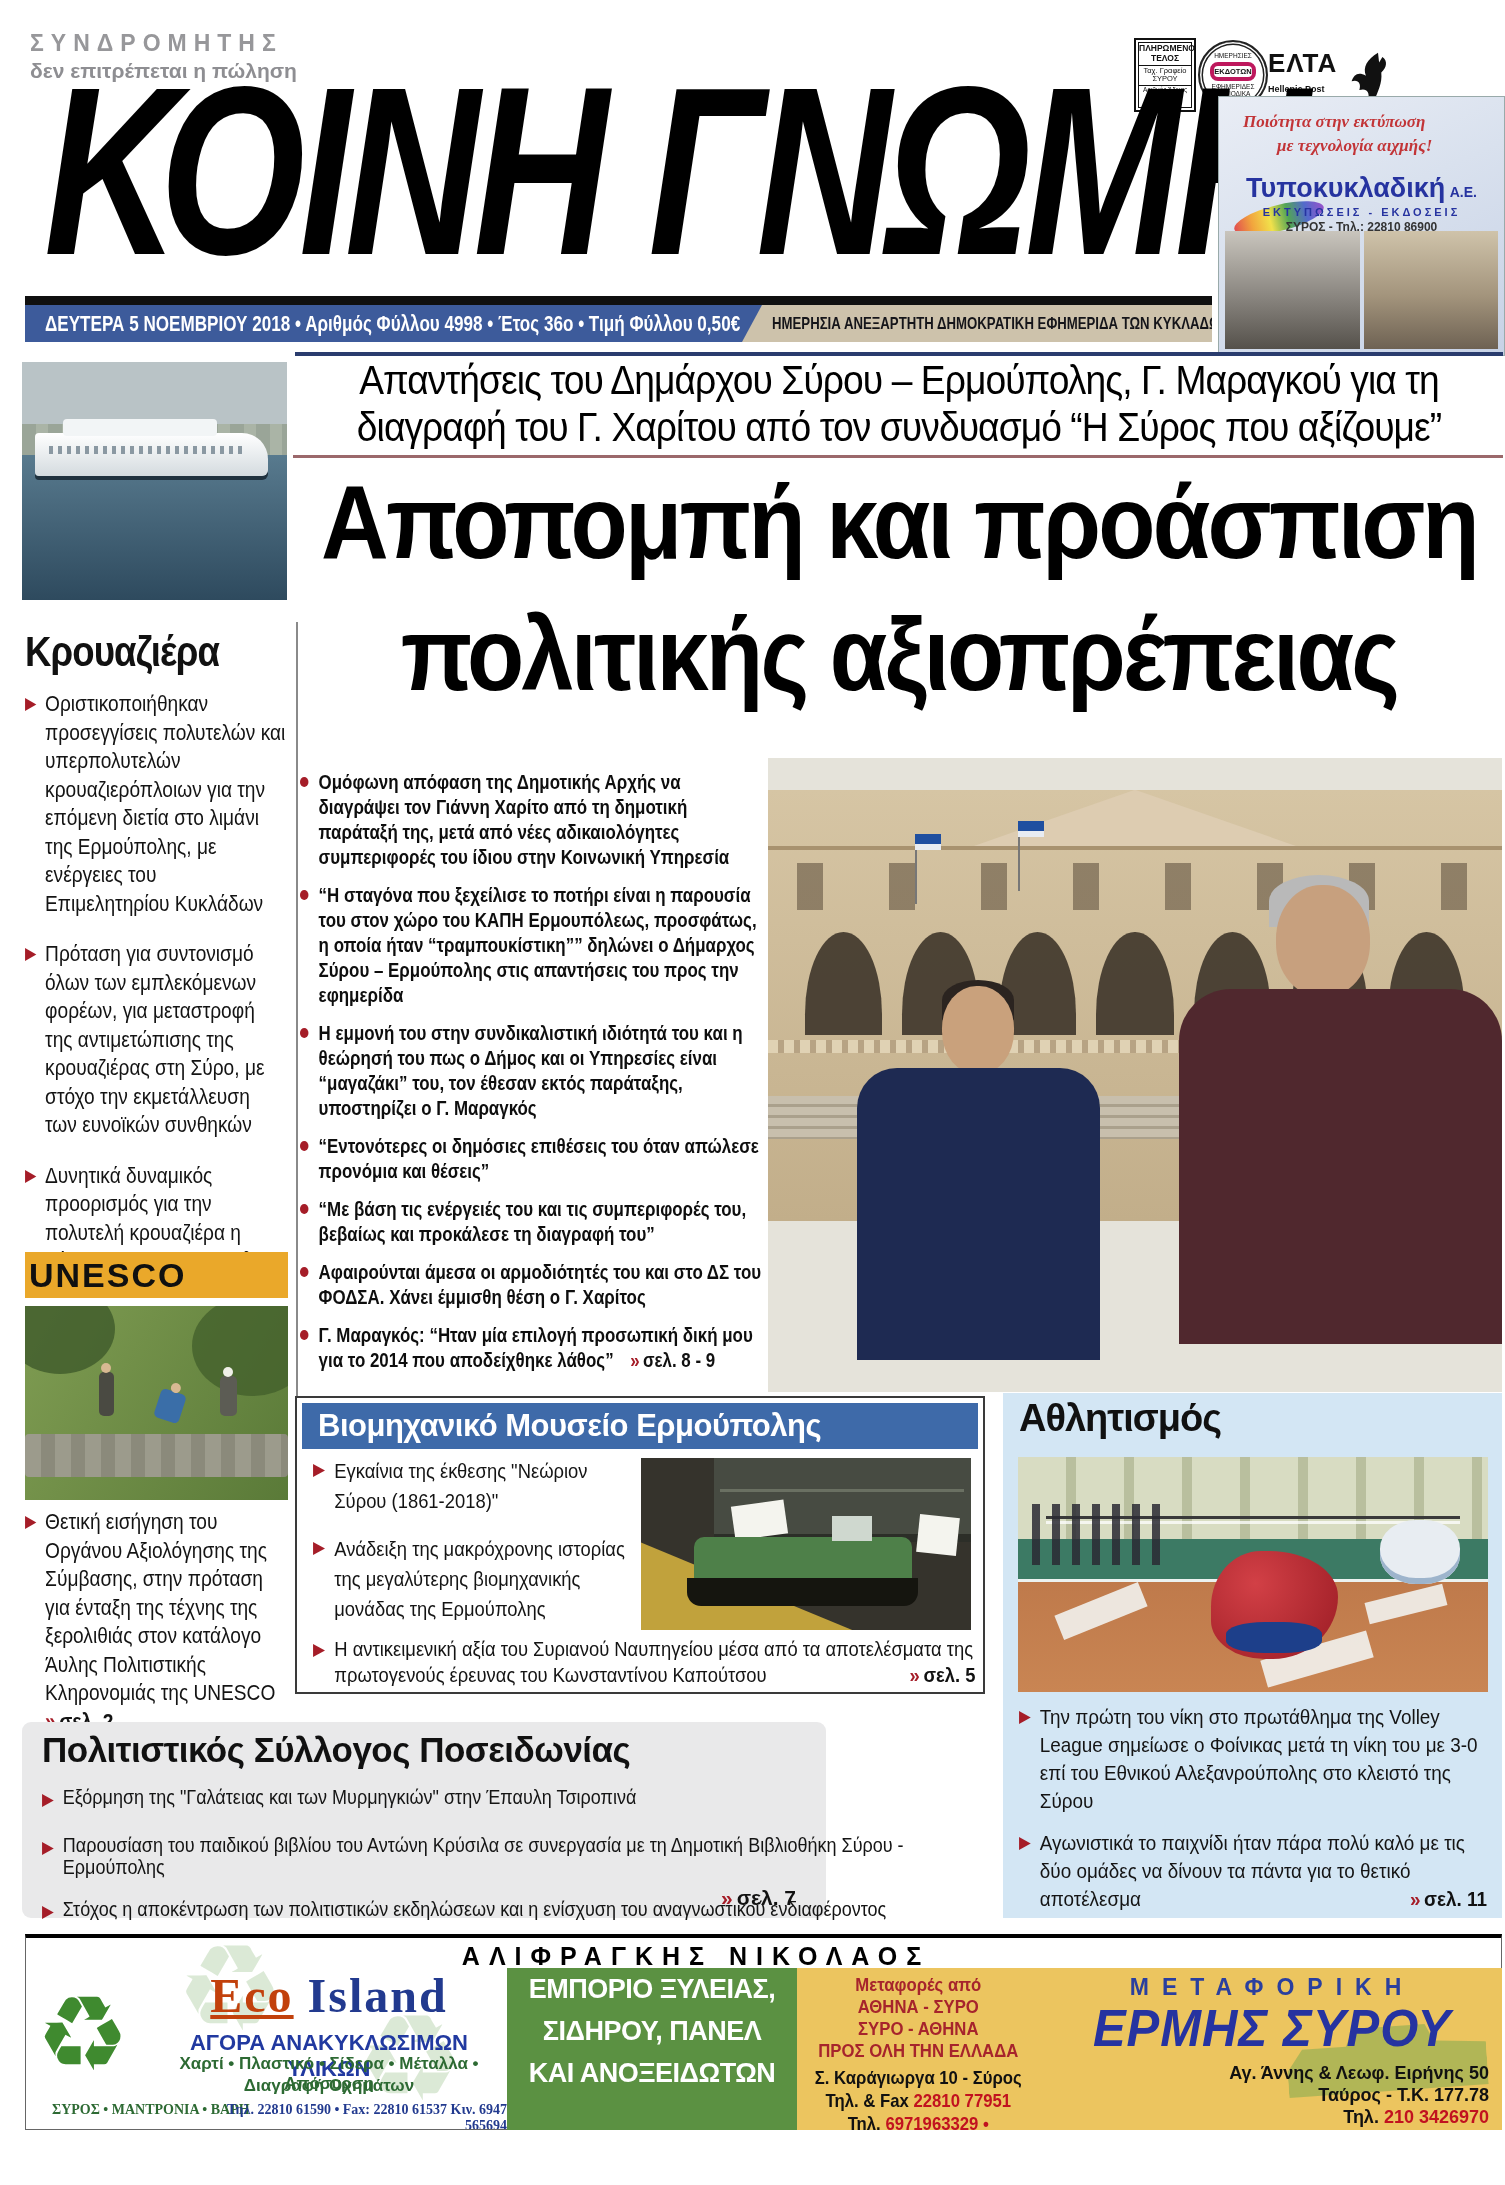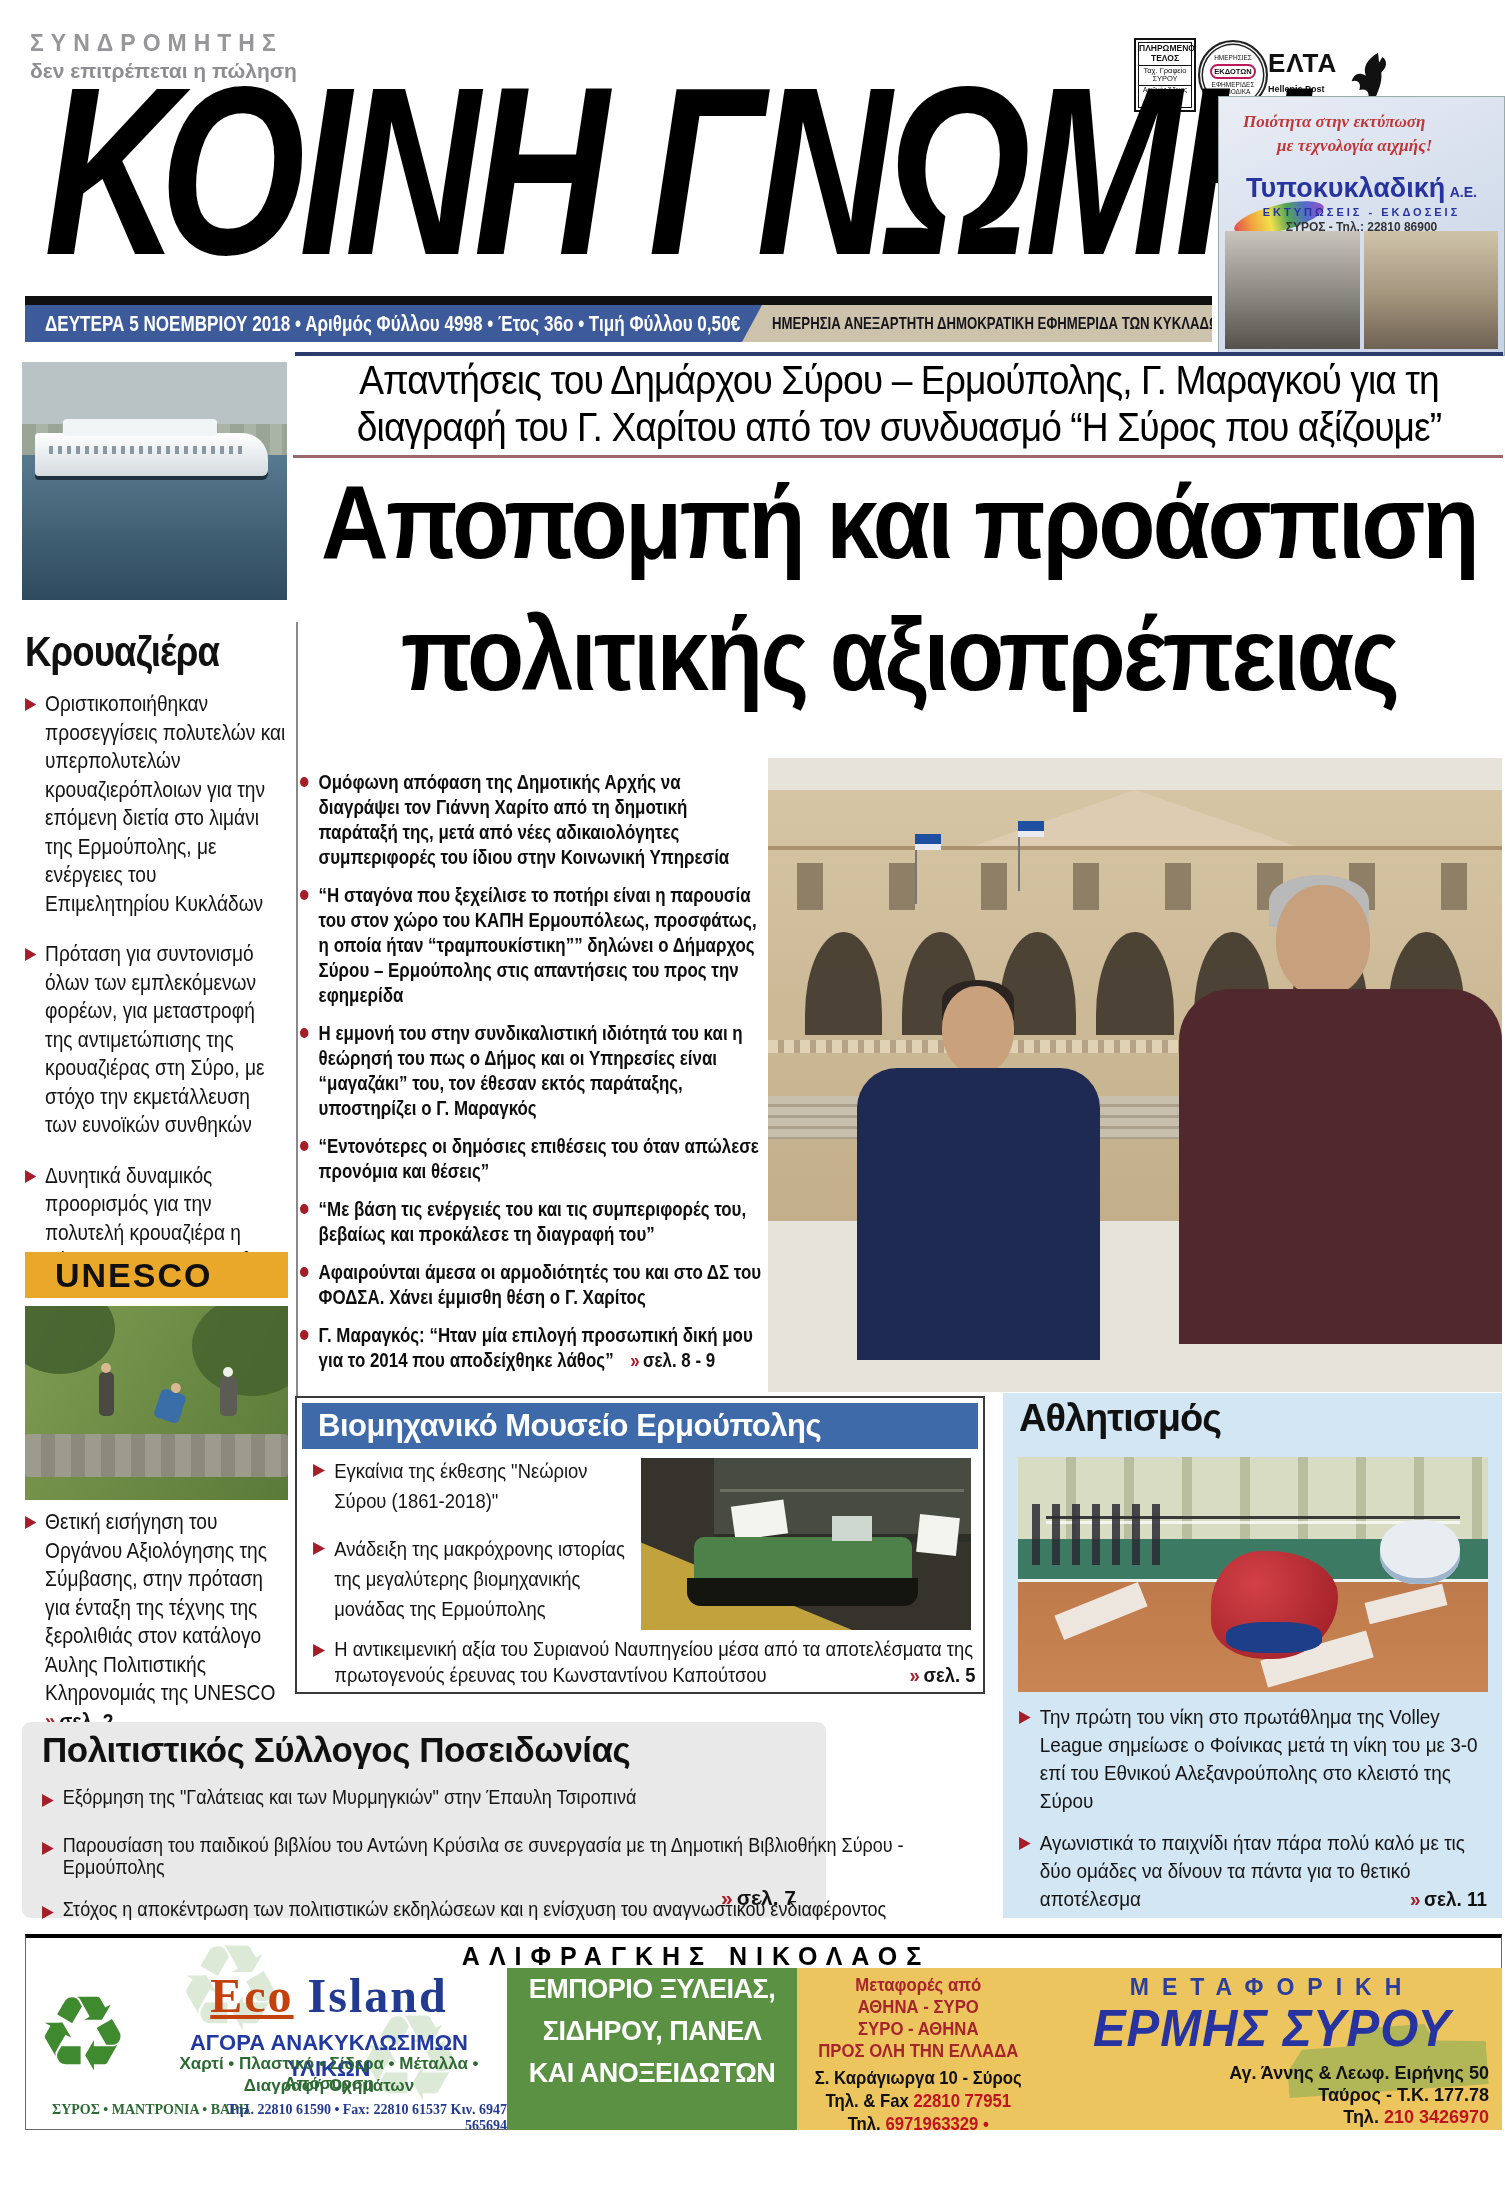--- a/index.html
+++ b/index.html
@@ -21,21 +21,21 @@
              font-size:8px;text-align:center;line-height:1.15;}
   .fee-inner{position:absolute;inset:2px;border:1px solid #111;padding-top:1px;}
   .fee-t{font-weight:bold;font-size:8.5px;border-bottom:1px solid #111;padding-bottom:1px;}
   .fee-m{border-bottom:1px solid #111;padding:1px 0;font-size:7.5px;}
   .fee-n{font-weight:bold;font-size:13px;}
 
   .round-stamp{left:1198px;top:40px;width:66px;height:66px;border-radius:50%;border:2px solid #222;
                box-shadow:inset 0 0 0 1.5px #fff, inset 0 0 0 3px #222;
                font-size:6.5px;text-align:center;line-height:1.2;display:flex;flex-direction:column;
                justify-content:center;gap:2px;background:#fff;}
-  .stamp-mid{font-size:7.5px;font-weight:bold;border:2px solid #be185d;border-radius:8px;margin:0 10px;padding:1px 0;}
+  .stamp-mid{font-size:7.5px;font-weight:bold;border:4px solid #be185d;border-radius:8px;margin:0 10px;padding:1px 0;}
 
   .elta{left:1268px;top:50px;display:flex;gap:8px;align-items:flex-start;}
   .elta-name{font-size:26px;font-weight:900;letter-spacing:1px;line-height:1;}
   .elta-sub{font-size:9px;font-weight:bold;margin-top:8px;}
 
   
   .masthead-title{left:44px;top:56px;font-size:240px;line-height:230px;font-weight:bold;font-style:italic;
                   letter-spacing:-8px;white-space:nowrap;transform:scaleX(0.78);transform-origin:0 0;color:#000;}
 
   
@@ -87,21 +87,21 @@
   .col-title{font-size:42px;font-weight:bold;letter-spacing:-1px;margin:0 0 14px 0;}
   .lbullet{display:flex;gap:10px;margin-bottom:22px;font-size:22px;line-height:28.5px;color:#141414;}
   .tri{flex:none;color:var(--accent-red);font-size:17px;line-height:28px;}
   .tri::before{content:"▶";}
   .ref{font-weight:bold;color:#111;white-space:nowrap;}
   .arr::before{content:"»";color:var(--accent-red);font-weight:900;margin-right:4px;}
   .lbullet .ref{float:right;}
   .vdiv{left:296px;top:622px;width:2px;height:1065px;background:#8a8a8a;}
 
   .unesco-bar{left:25px;top:1252px;width:263px;height:46px;background:var(--unesco-gold);
-              font-size:34px;font-weight:bold;letter-spacing:2px;color:#101010;line-height:46px;padding-left:30px;box-sizing:border-box;}
+              font-size:34px;font-weight:bold;letter-spacing:2px;color:#101010;line-height:46px;padding-left:4px;box-sizing:border-box;}
   .unesco-photo{left:25px;top:1306px;width:263px;height:194px;overflow:hidden;
                 background:linear-gradient(120deg,#7f9c52,#5a7a38);}
   .up-tree1{position:absolute;left:-20px;top:-22px;width:110px;height:90px;border-radius:50%;background:#3f5a2a;opacity:.8;}
   .up-tree2{position:absolute;right:-24px;top:-10px;width:120px;height:100px;border-radius:50%;background:#44602c;opacity:.8;}
   .up-wall{position:absolute;left:0;bottom:12%;width:100%;height:22%;border-radius:4px;
            background:repeating-linear-gradient(90deg,#9c9b8c 0 16px,#8b8a7b 16px 30px);}
   .up-p{position:absolute;border-radius:5px;}
   .up-head{position:absolute;left:50%;top:-9px;width:10px;height:10px;border-radius:50%;background:#d8b992;transform:translateX(-50%);}
   .unesco-text{left:25px;top:1508px;width:300px;transform:scaleX(0.87);transform-origin:left top;}
   .unesco-ref{text-align:right;font-weight:bold;font-size:22px;margin-top:2px;}

